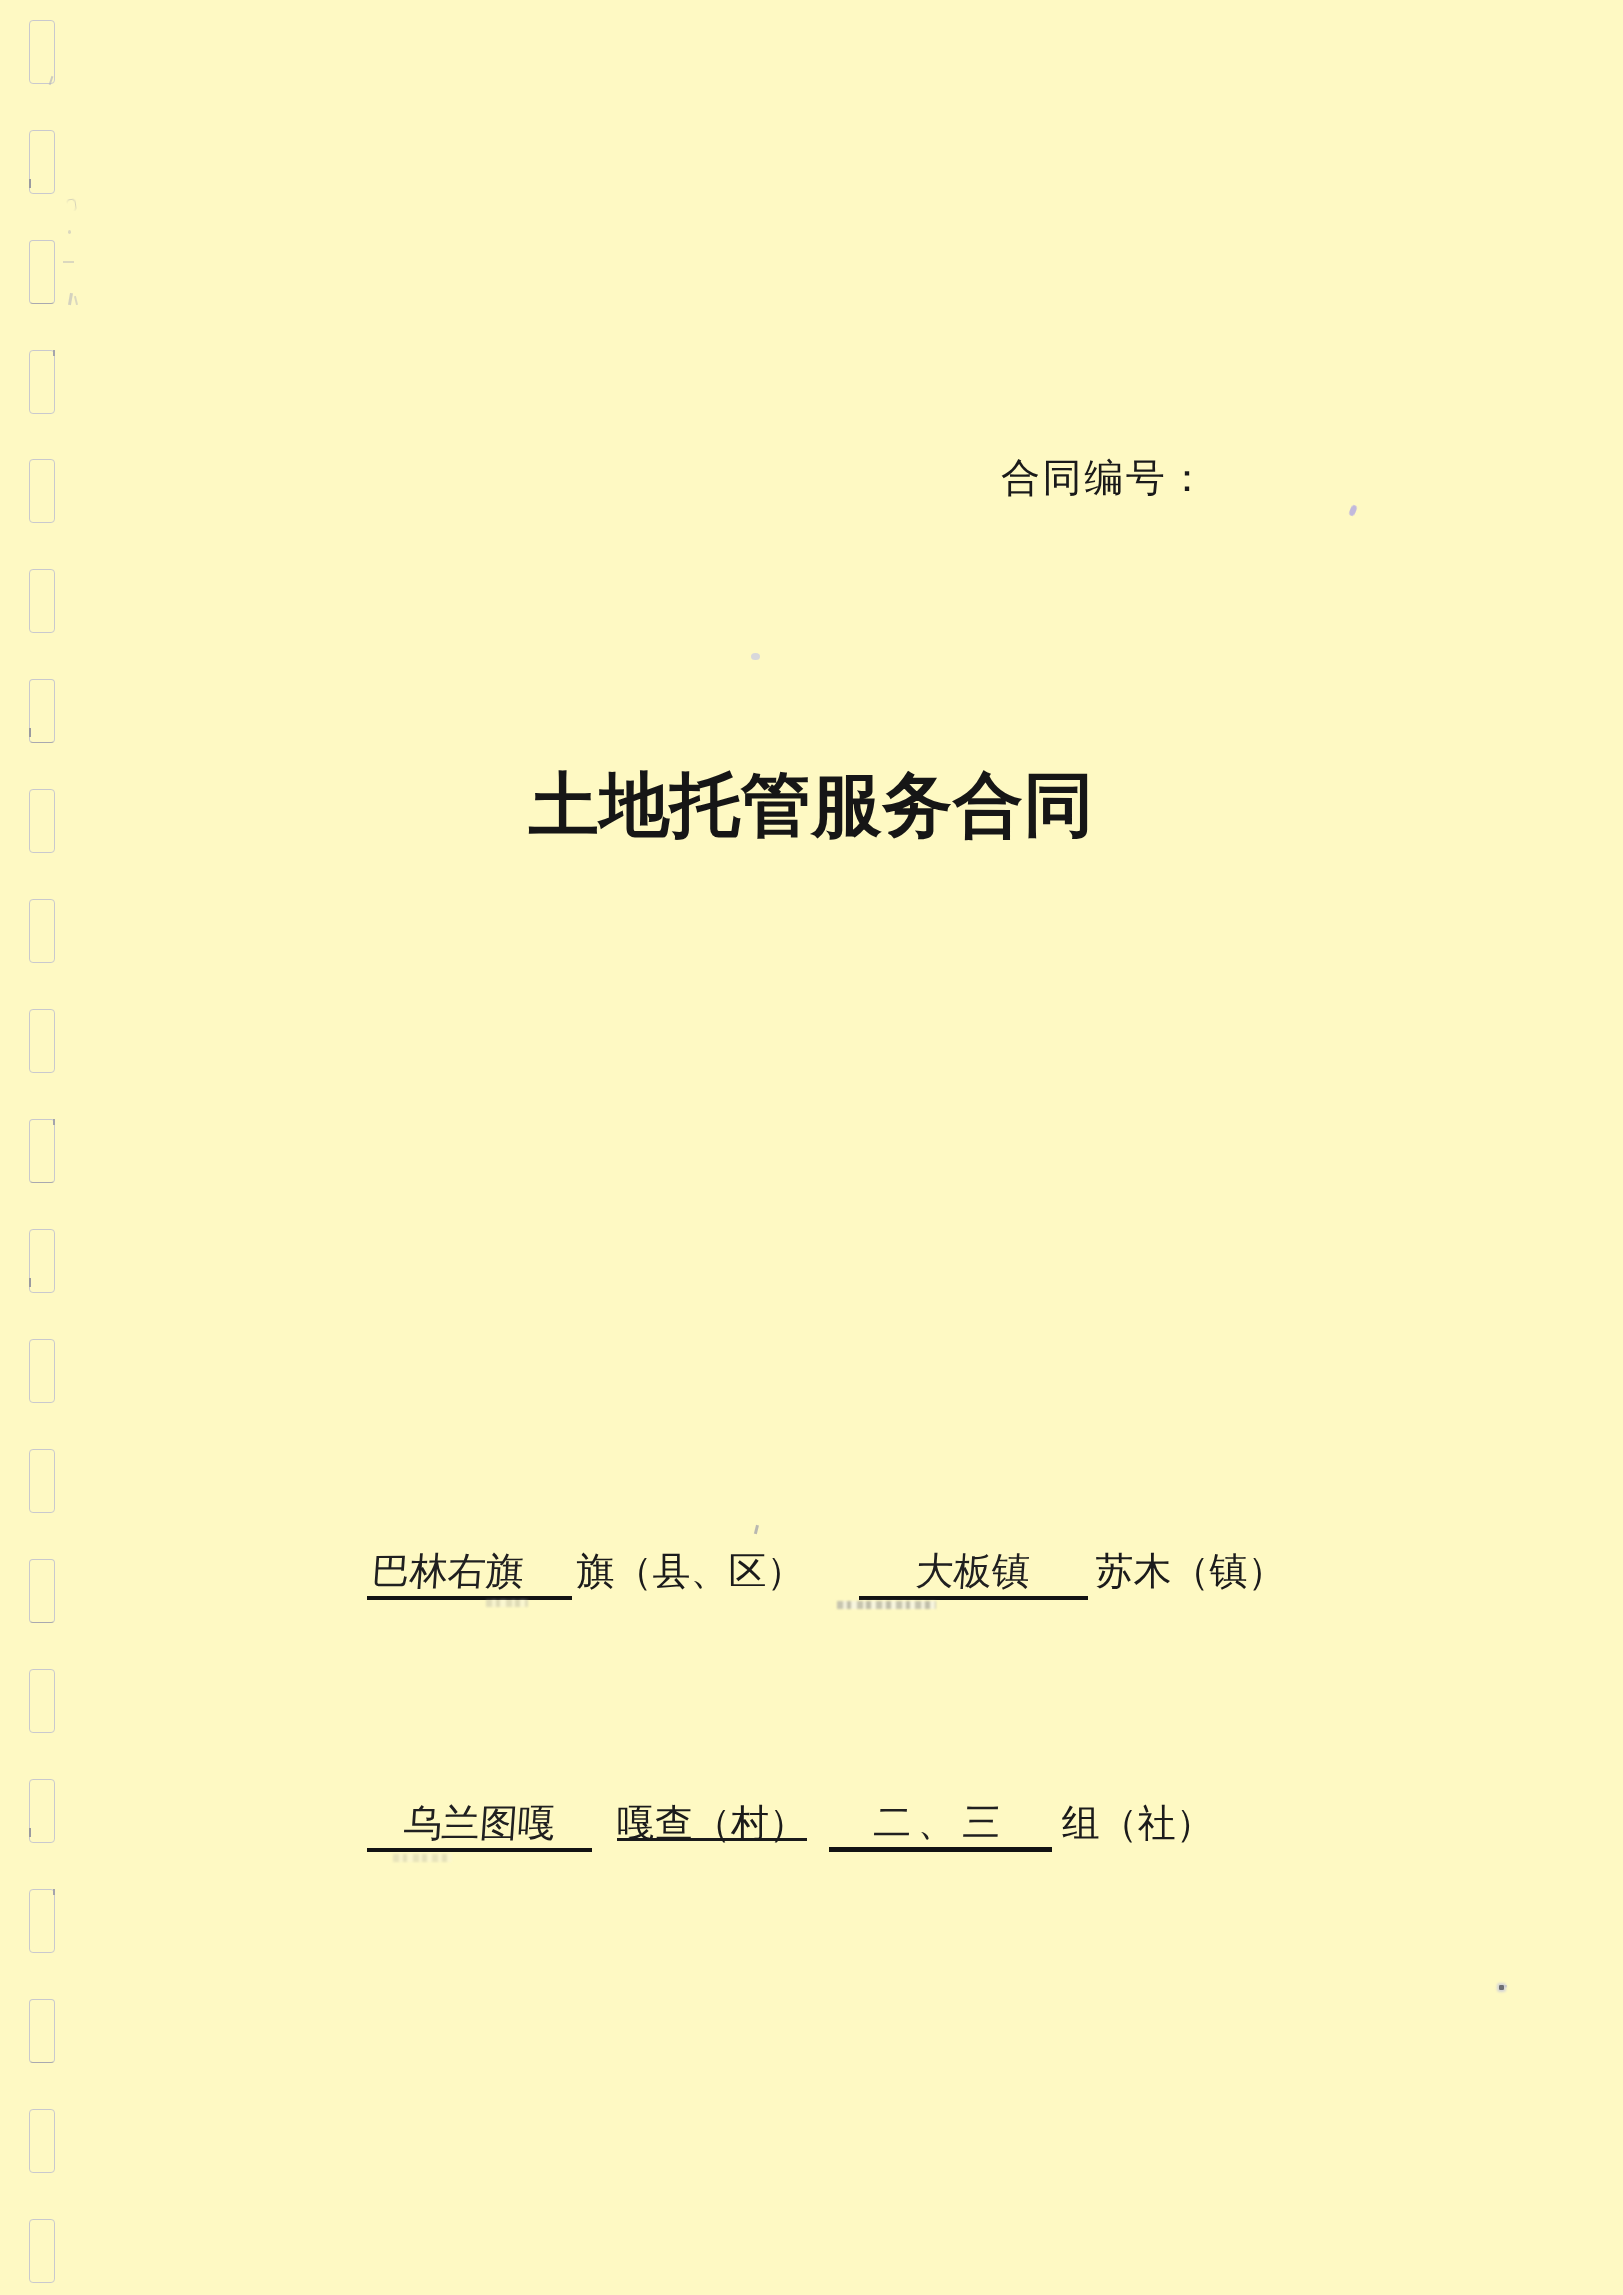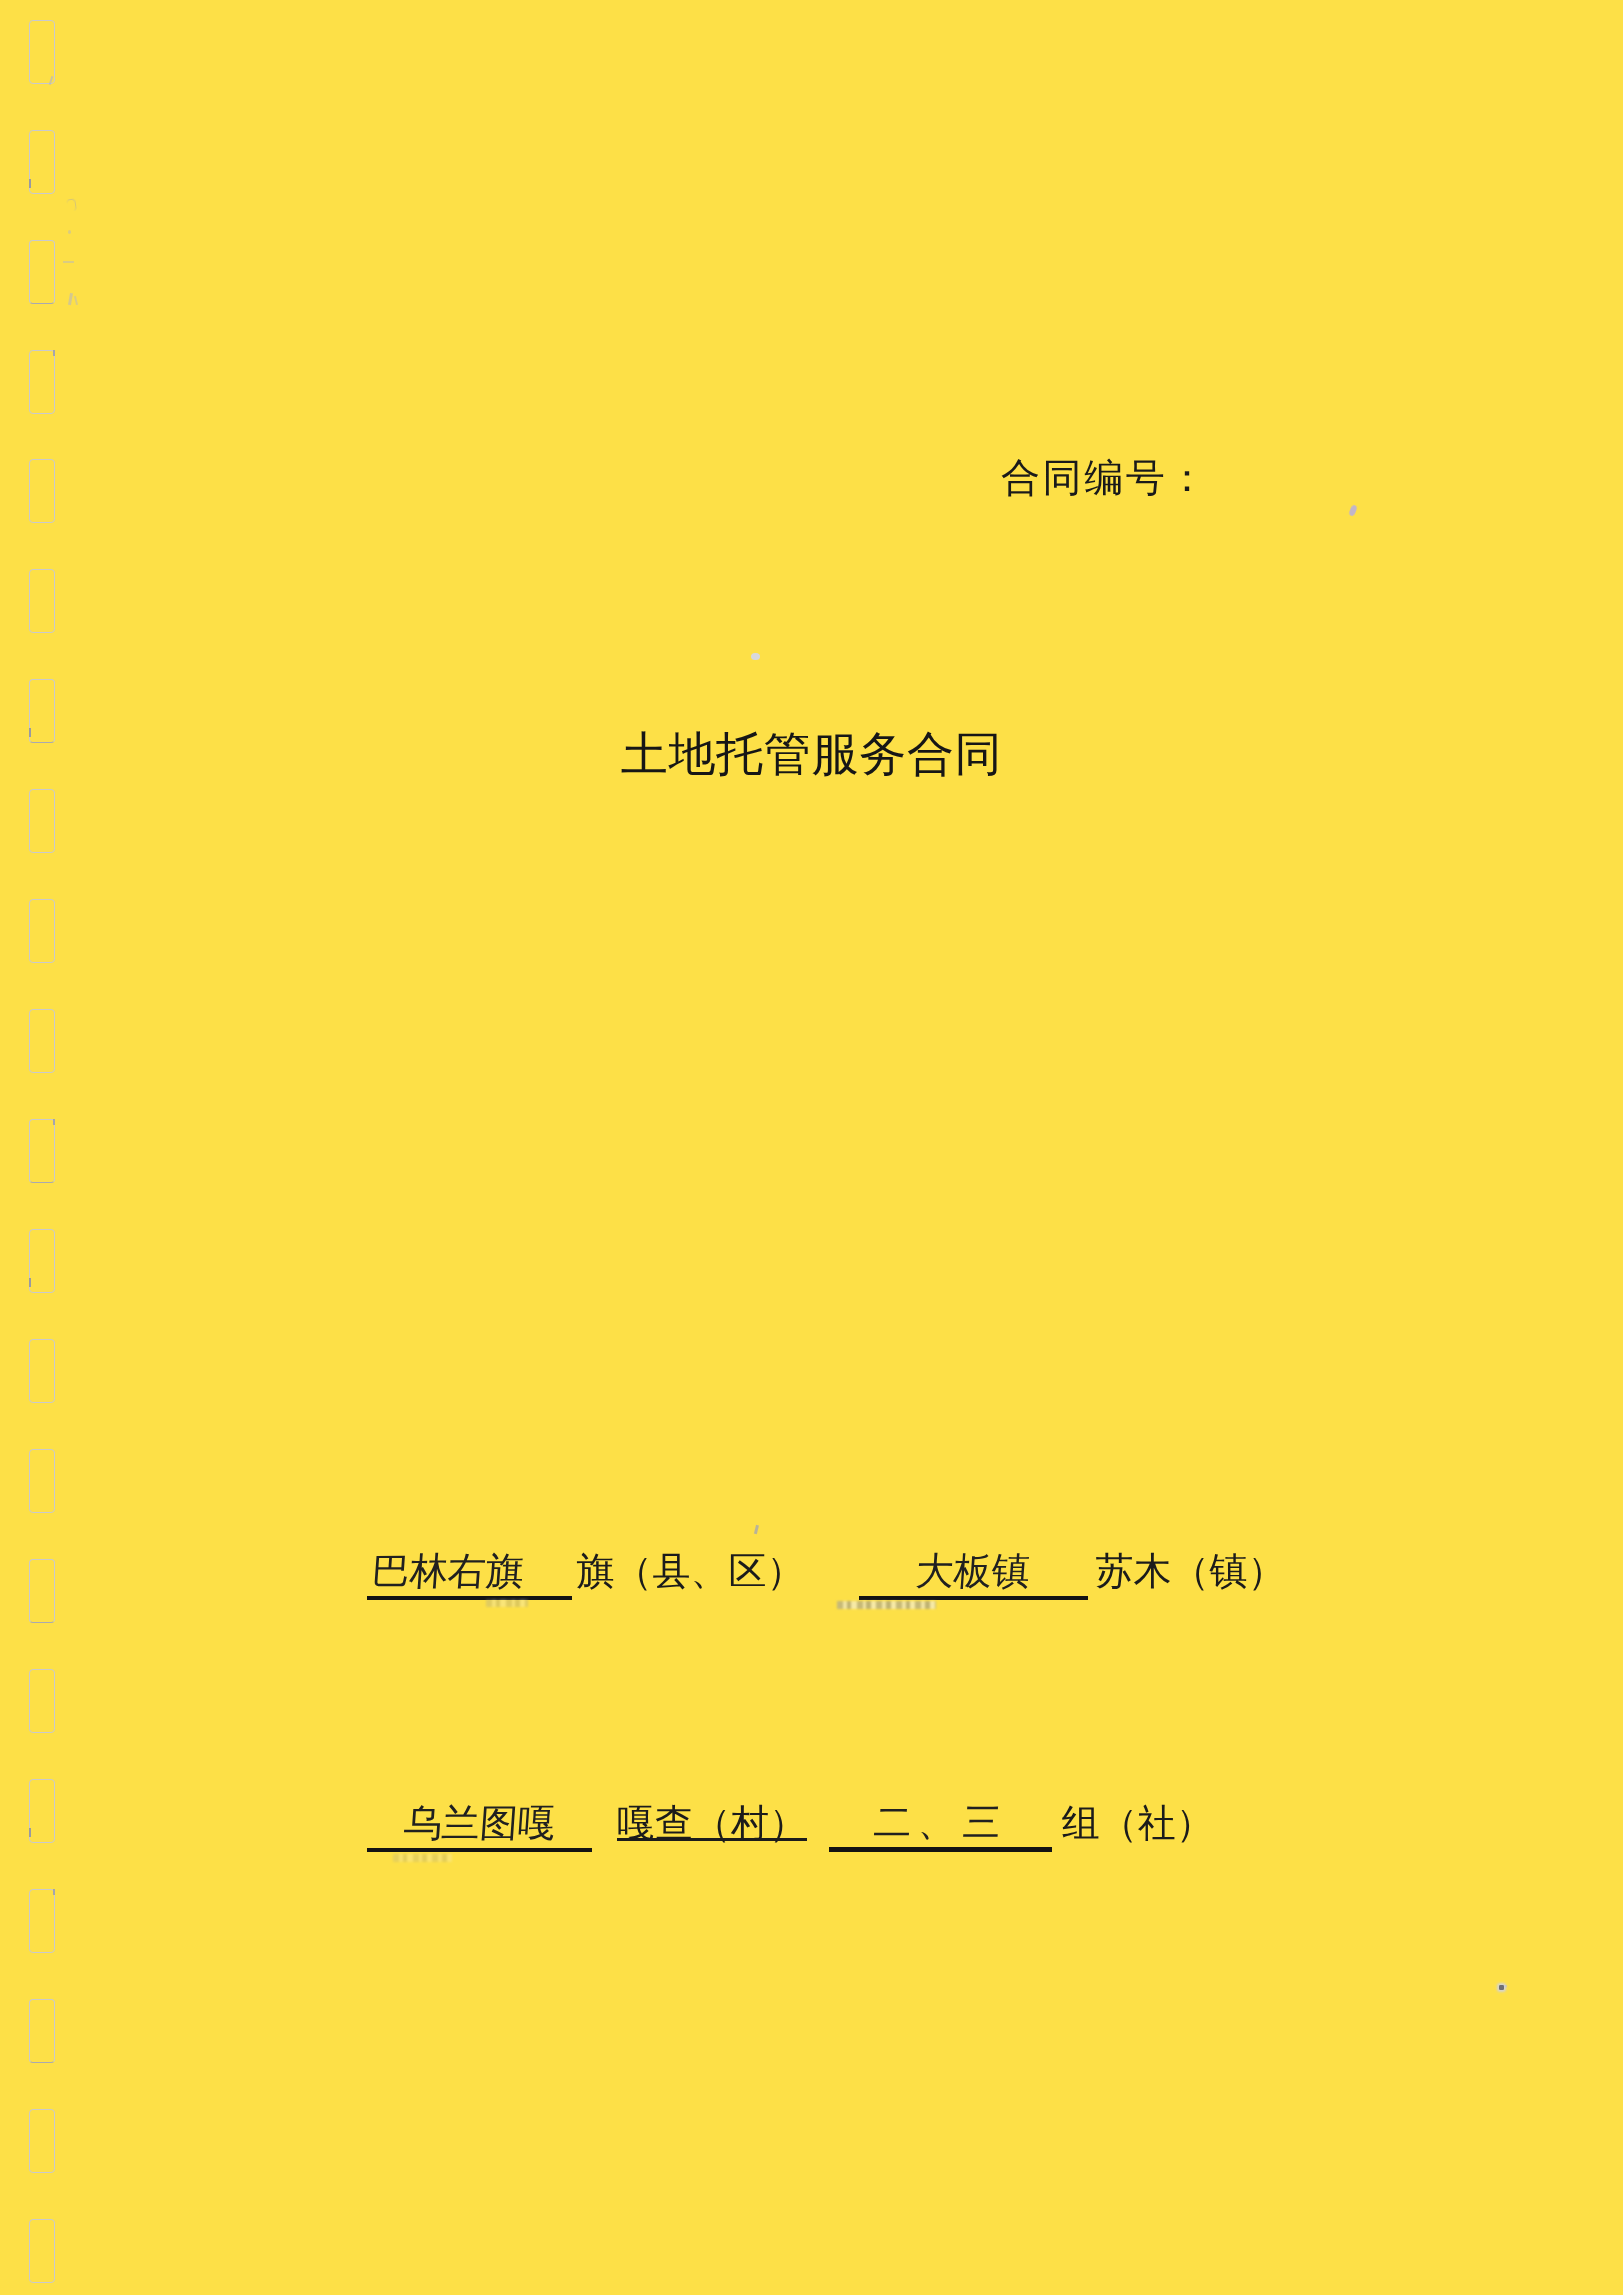--- a/index.html
+++ b/index.html
@@ -1,20 +1,20 @@
 <!DOCTYPE html>
 <html style="font-size:10.5px"><head>
 <meta charset="utf-8">
 <style>
   html,body{margin:0;padding:0;background:#ffffff;}
   .page{
     position:relative;
     width:1623px;
     height:2295px;
-    background:#fde047;
+    background:#fef9c3;
     overflow:hidden;
     font-family:"DejaVu Serif","Liberation Serif",serif;
     color:#1c1c1c;
   }
 
   
   .hole{
     position:absolute;
     left:29px;
     width:24px;
@@ -55,27 +55,27 @@
     color:#1a1a1a;
   }
   .contract-no-value{
     display:inline-block;
     min-width:196px;
   }
 
   
   .doc-title{
     position:absolute;
-    top:728px;
+    top:766px;
     left:0;
     width:100%;
     margin:0;
     text-align:center;
-    font-size:47px;
-    font-weight:normal;
+    font-size:70px;
+    font-weight:bold;
     line-height:1.1;
     letter-spacing:0.7px;
     color:#161616;
   }
 
   
   .fill-line{
     position:absolute;
     display:flex;
     align-items:flex-end;

